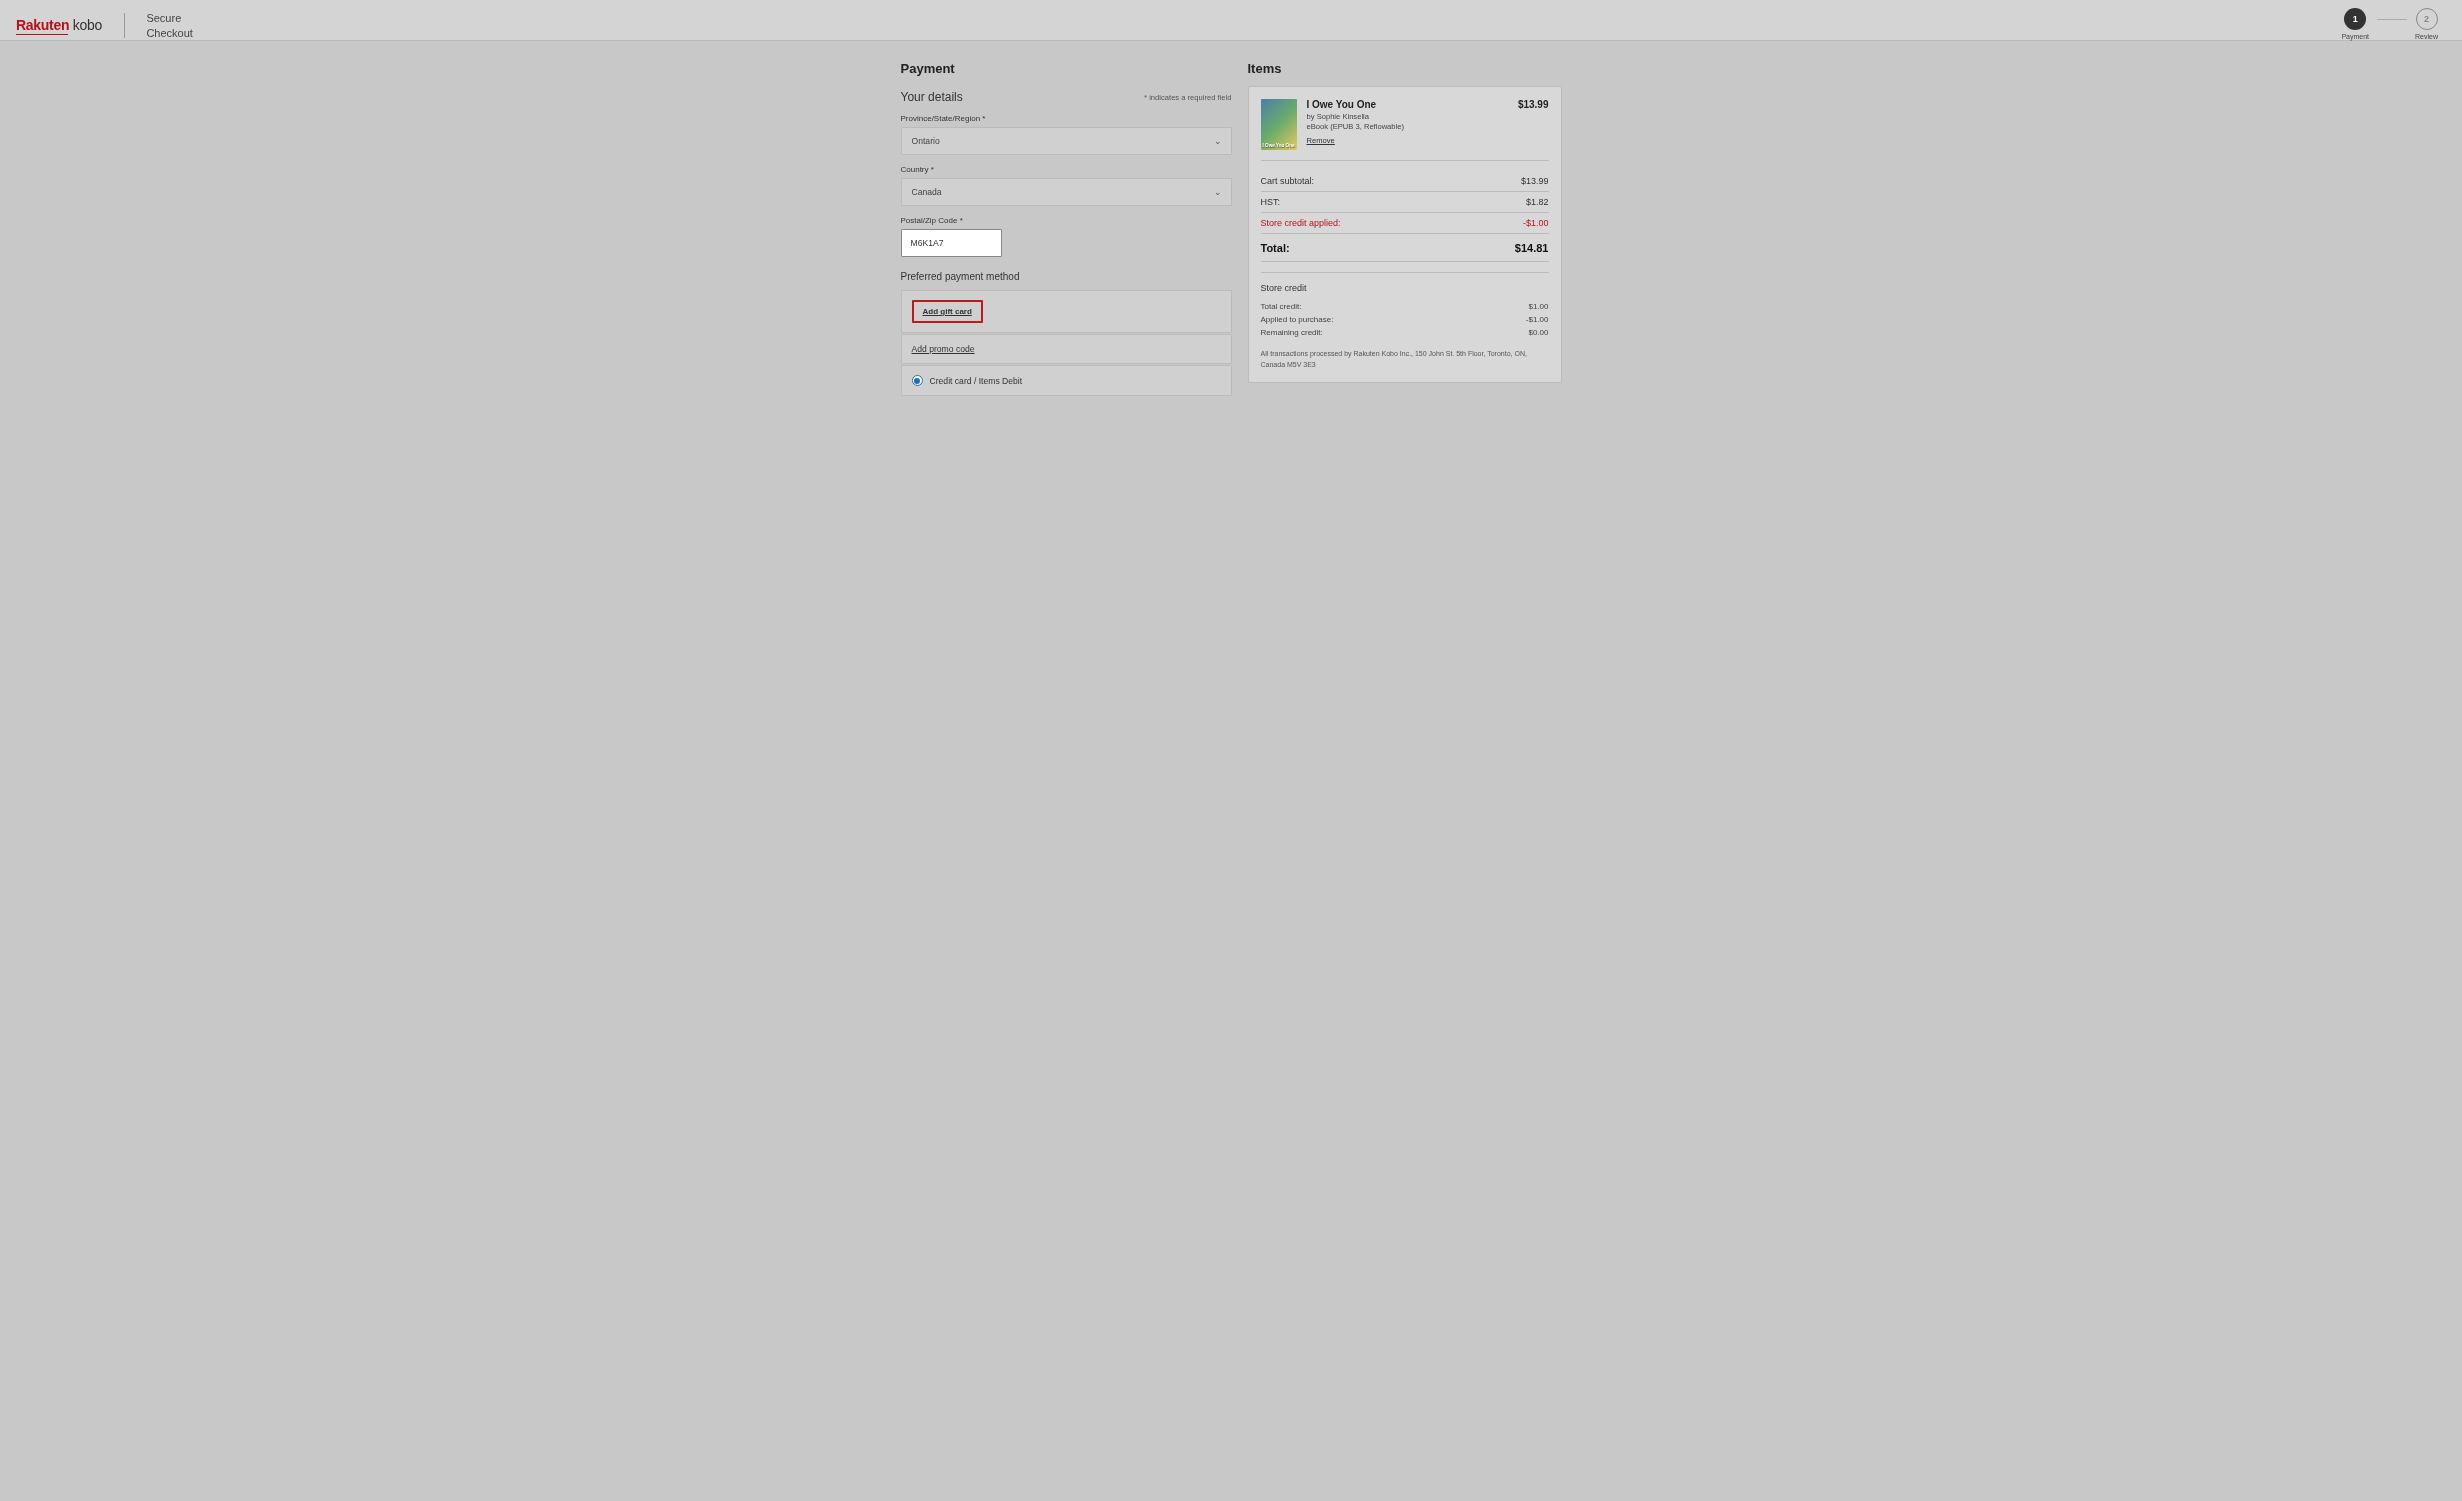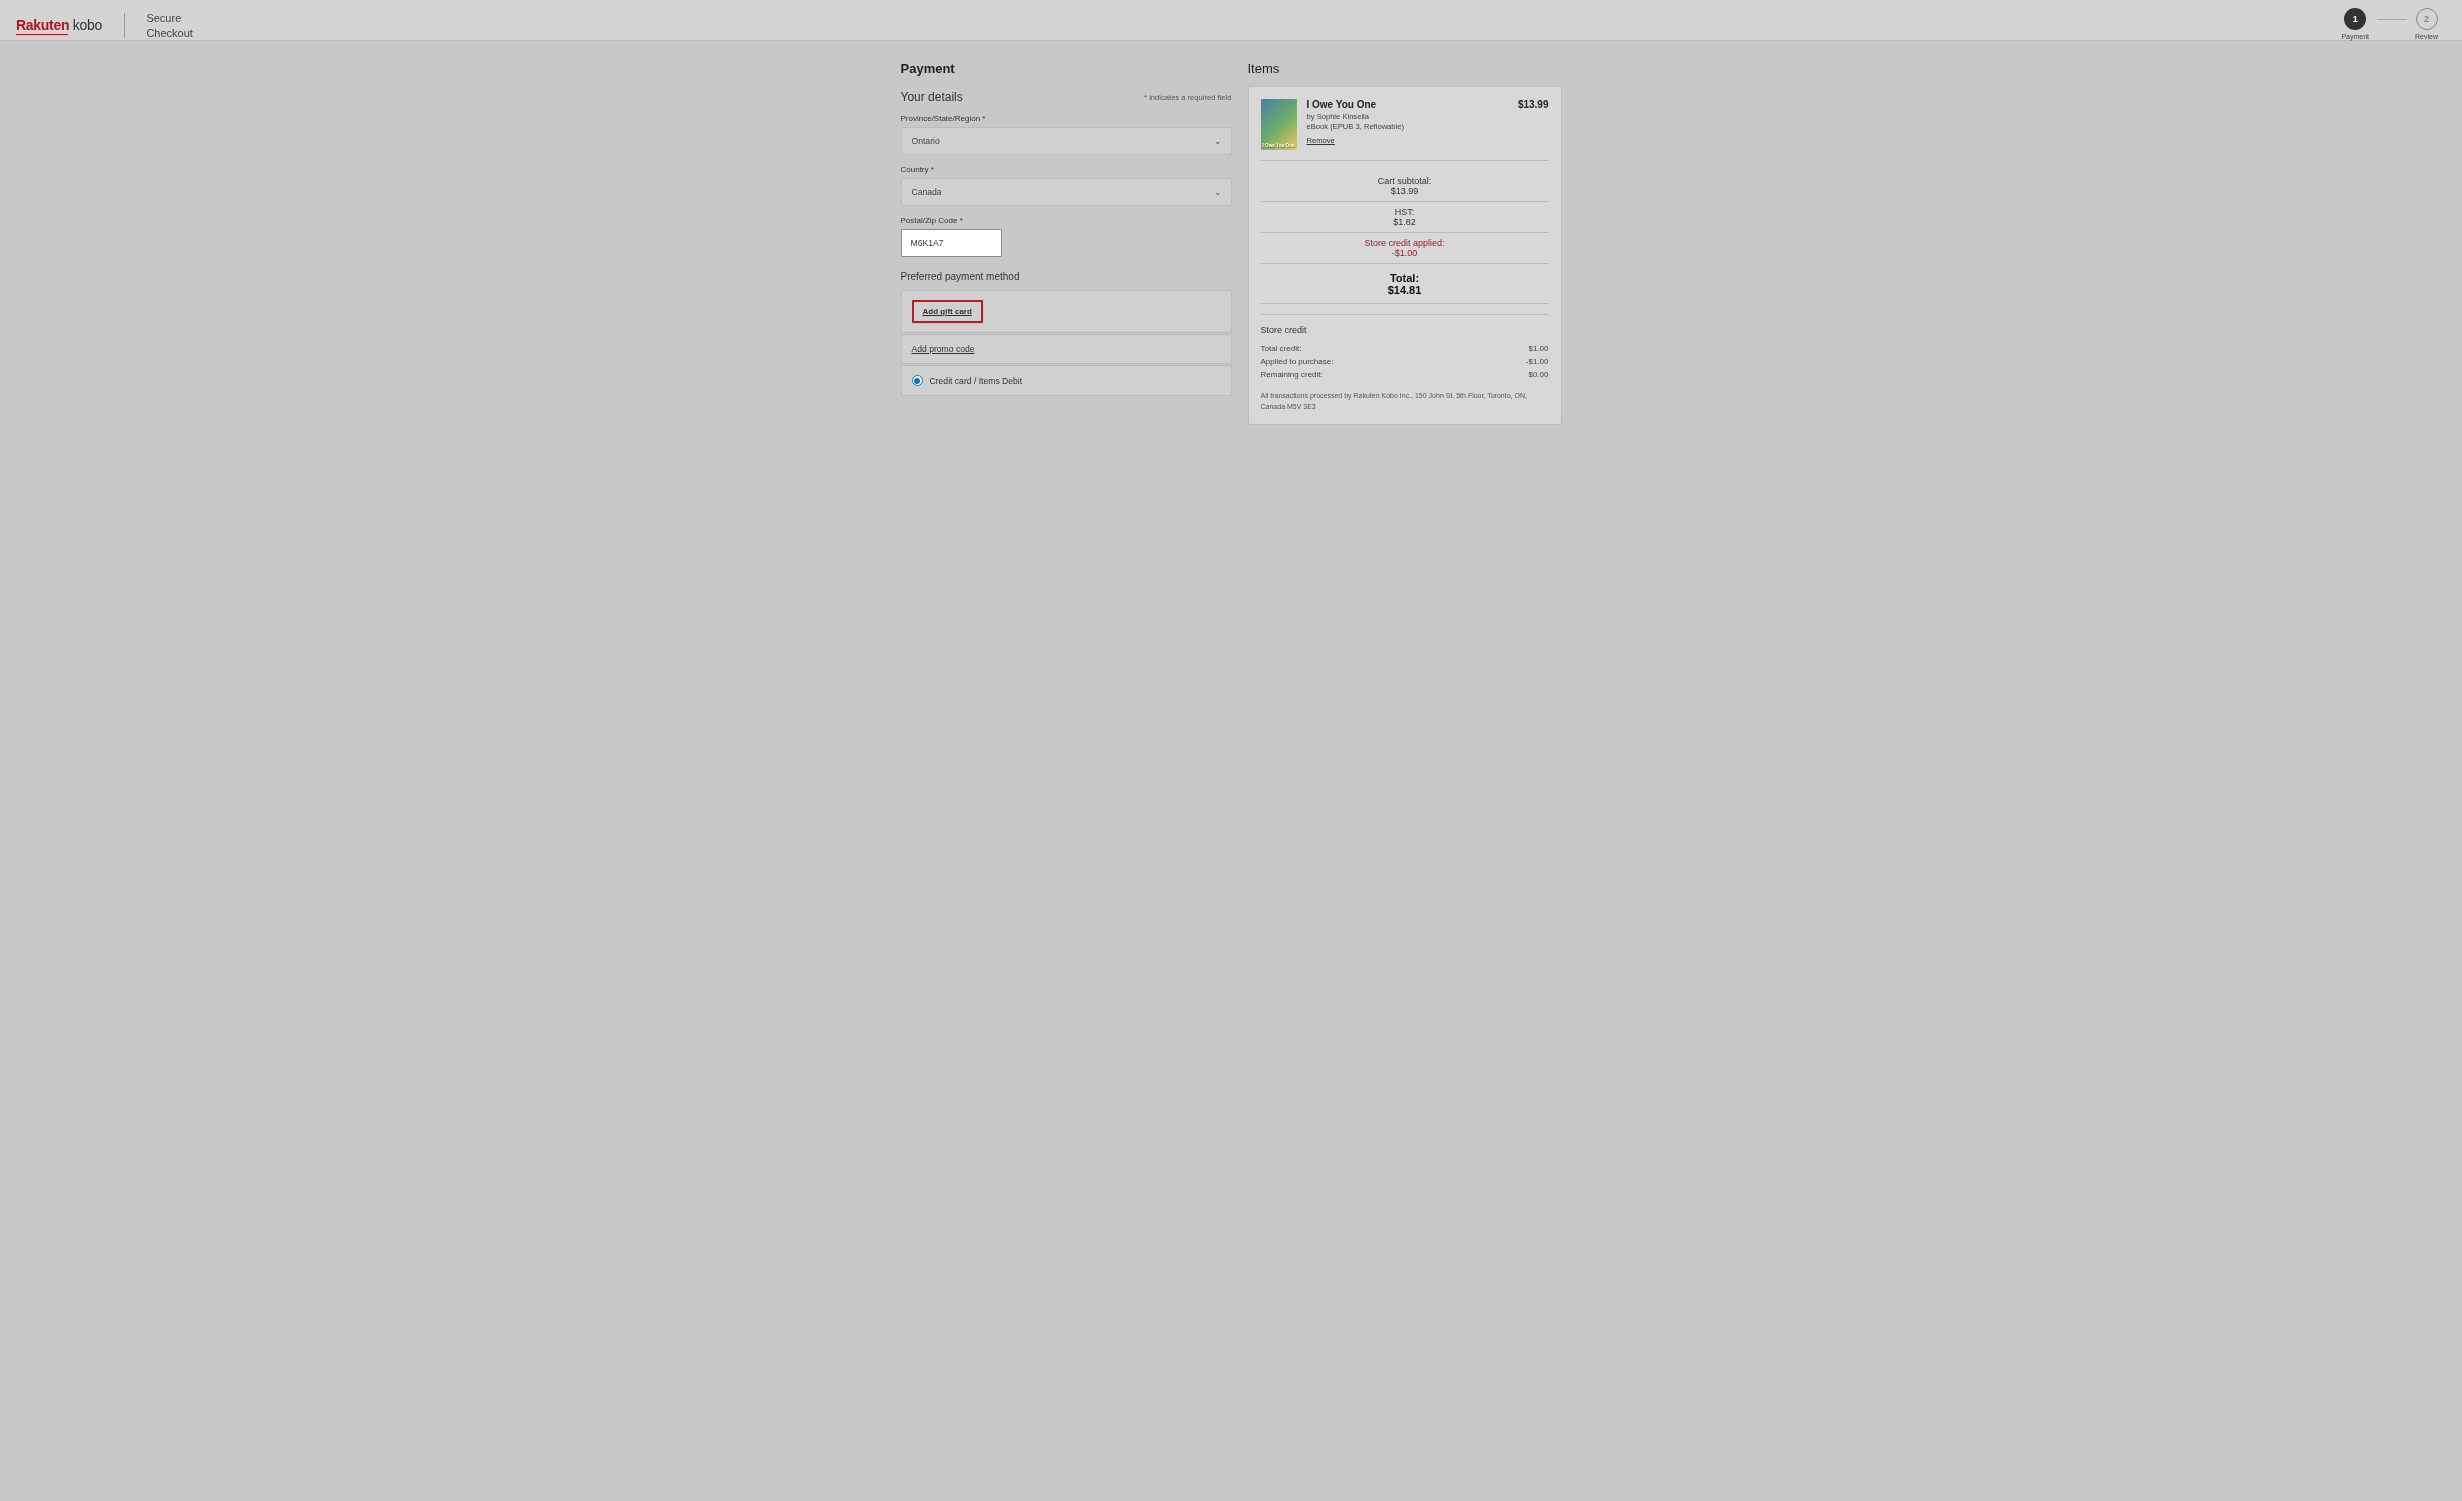--- a/index.html
+++ b/index.html
@@ -243,21 +243,21 @@
       color: #333;
     }
 
     
     .right-column {
       width: 314px;
       flex-shrink: 0;
     }
     .items-title {
       font-size: 13px;
-      font-weight: 400;
+      font-weight: 700;
       color: #222;
       margin-bottom: 10px;
     }
     .order-card {
       background: #d8d8d8;
       border: 0.5px solid #bbb;
       border-radius: 2px;
       padding: 12px;
     }
     .item-row {
@@ -323,21 +323,20 @@
       color: #222;
       white-space: nowrap;
     }
 
     .summary-row {
       display: flex;
       justify-content: space-between;
       align-items: center;
       padding: 5px 0;
       border-bottom: 0.5px solid #bbb;
-      flex-direction: column;
     }
     .summary-row:last-of-type { border-bottom: none; }
     .summary-label {
       font-size: 9px;
       color: #333;
     }
     .summary-value {
       font-size: 9px;
       color: #333;
     }

